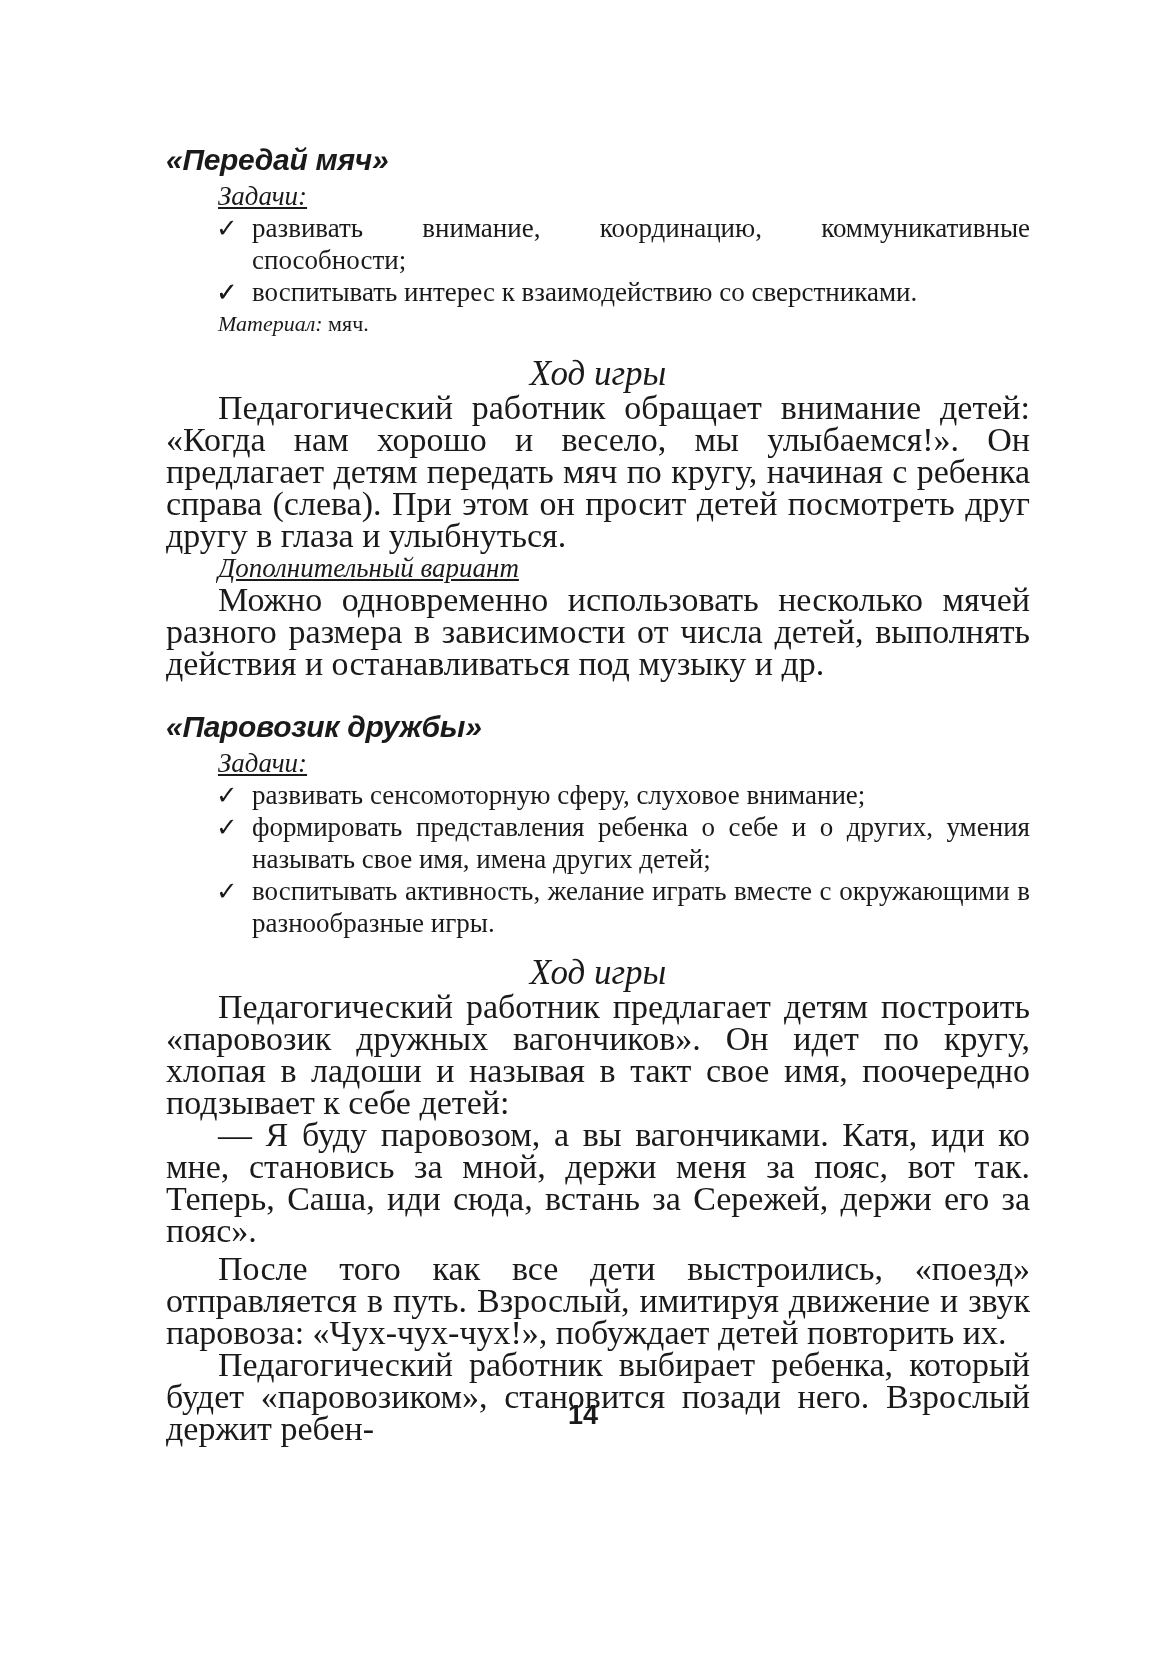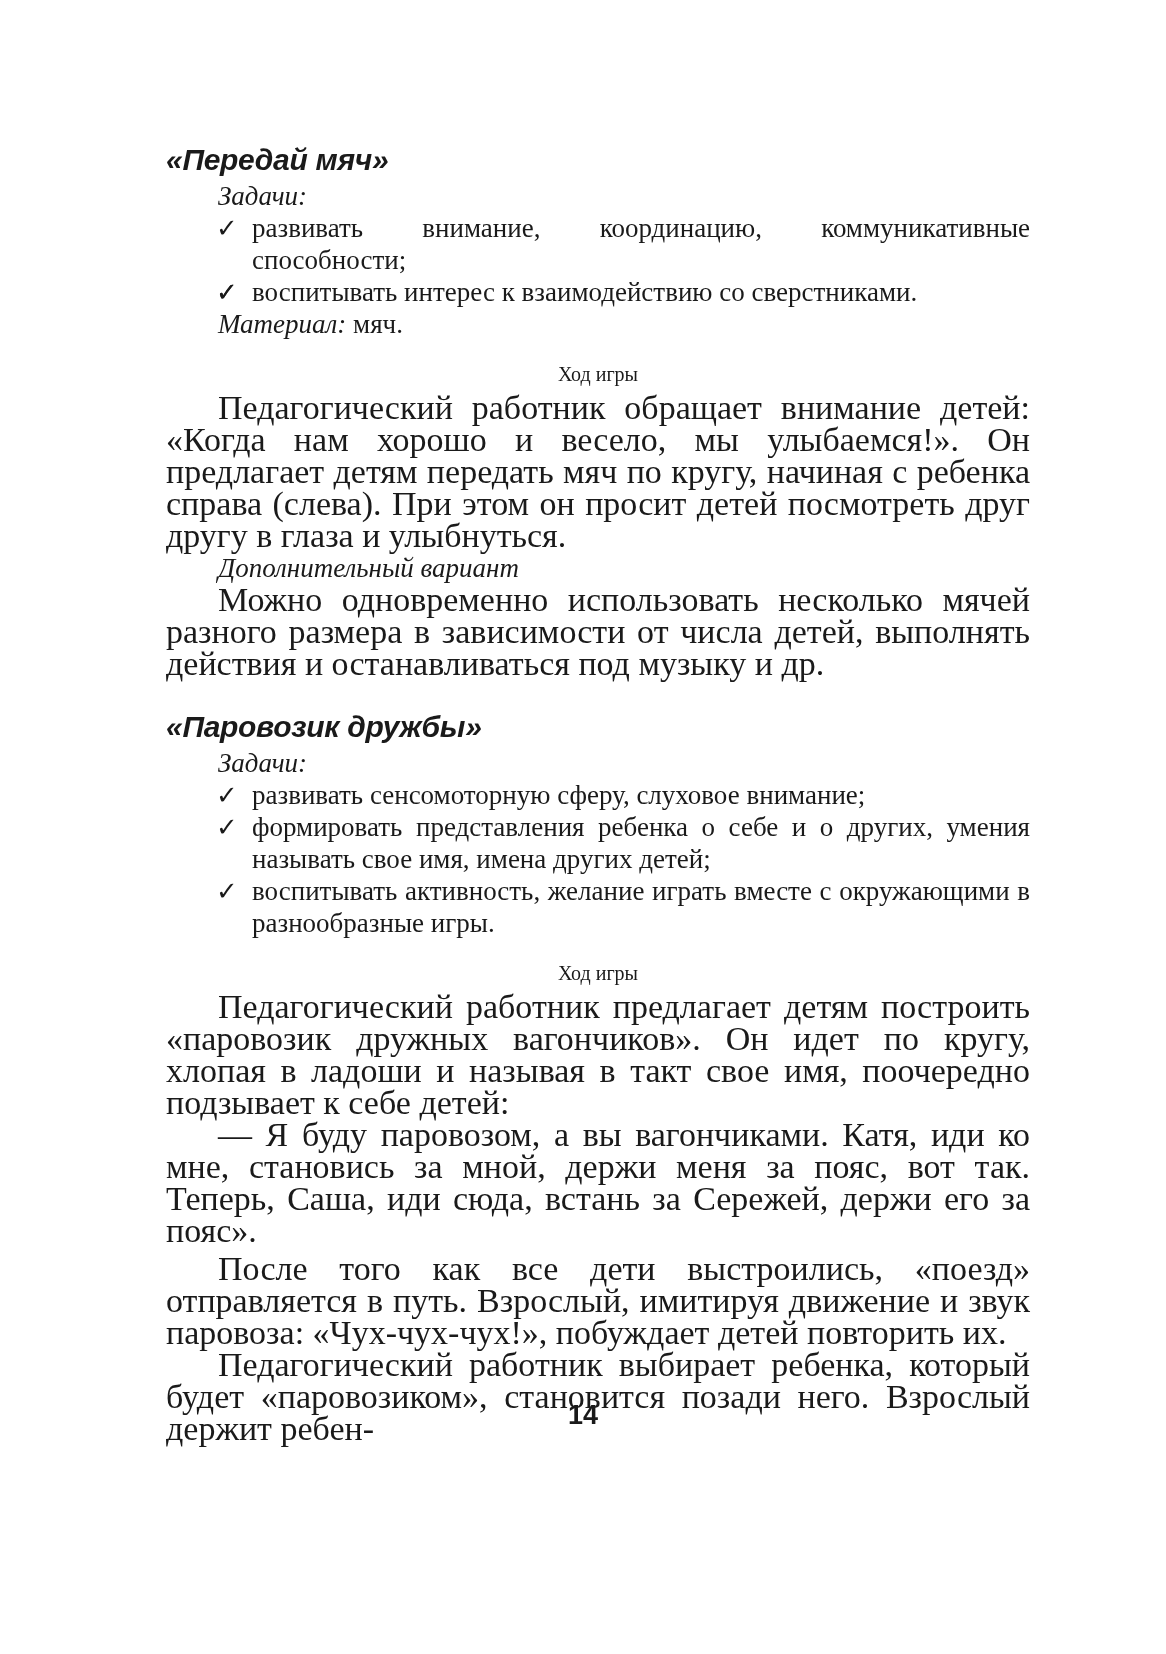--- a/index.html
+++ b/index.html
@@ -31,20 +31,21 @@
       letter-spacing: -0.3px;
     }
     .section-title.second {
       margin-top: 27px;
     }
     .label-italic {
       font-style: italic;
       font-size: 27px;
       line-height: 32px;
       margin: 0 0 0 52px;
+      text-decoration: underline;
     }
     .task-list {
       list-style: none;
       margin: 0;
       padding: 0;
     }
     .task-item {
       position: relative;
       padding-left: 86px;
       font-size: 27px;
@@ -54,29 +55,30 @@
     }
     .task-item .check {
       position: absolute;
       left: 50px;
       top: 0;
       font-size: 26px;
       font-family: "DejaVu Sans", sans-serif;
       font-weight: bold;
     }
     .material {
-      font-size: 27px;
+      font-size: 22px;
       line-height: 32px;
       margin: 0 0 0 52px;
     }
     .material i {
       font-style: italic;
     }
     .subheading {
-      font-size: 20px;
+      font-style: italic;
+      font-size: 35px;
       line-height: 32px;
       text-align: center;
       margin: 18px 0 2px 0;
     }
     .para {
       font-size: 34px;
       line-height: 32px;
       text-align: justify;
       text-indent: 52px;
       margin: 0;

